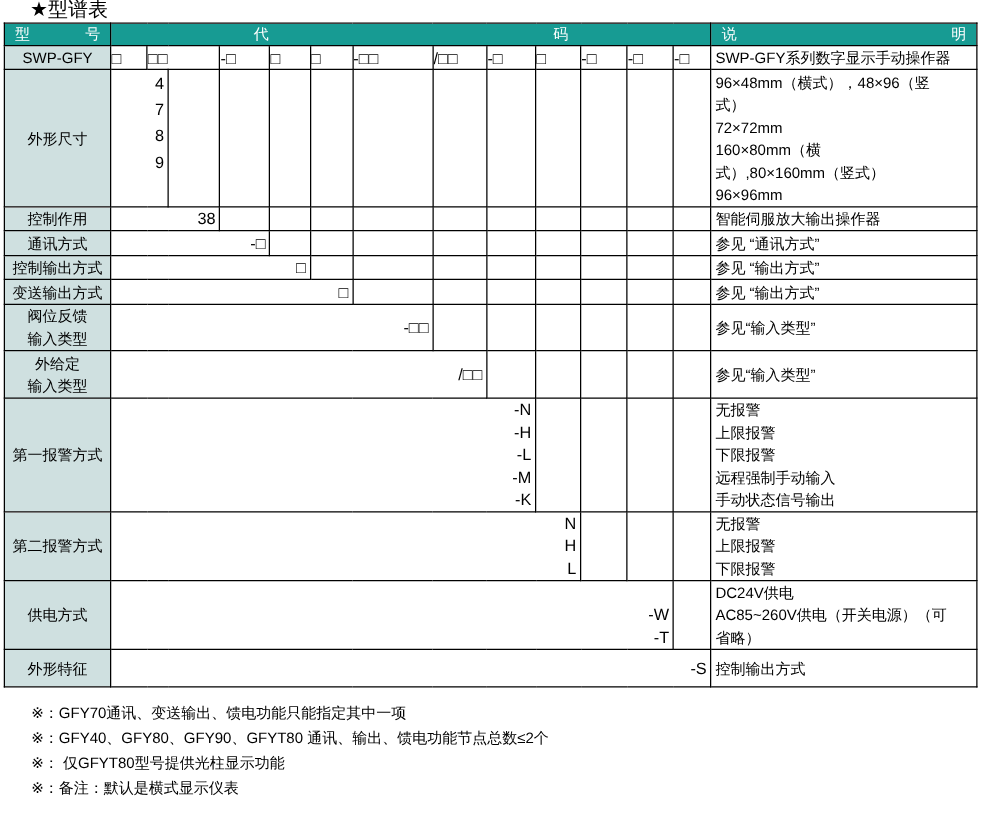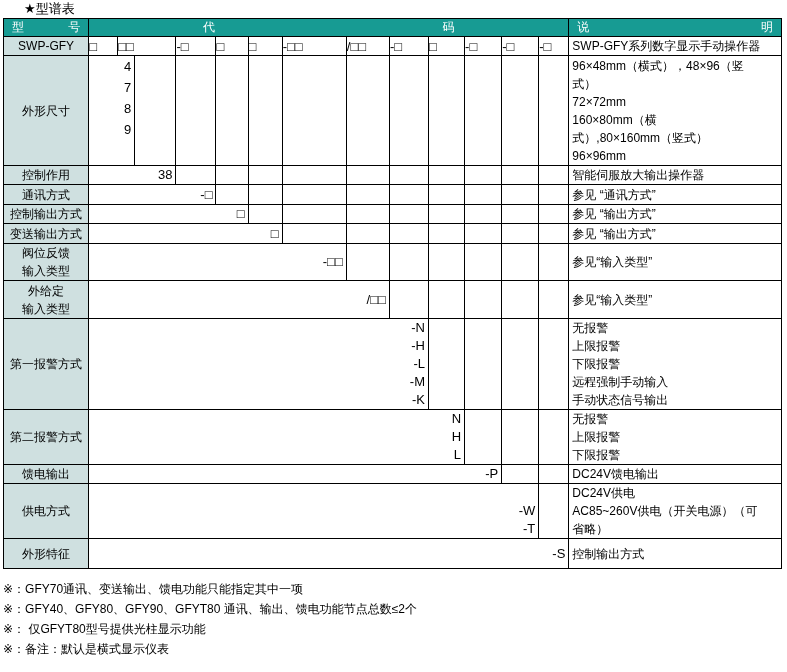--- a/index.html
+++ b/index.html
@@ -1,21 +1,21 @@
 <!DOCTYPE html>
 <html style="--hdr-bg: #179b93; --lbl-bg: #cfe0e0;"><head>
 <meta charset="utf-8">
 <style>
   html,body{margin:0;padding:0;background:#ffffff;}
   body{
     width:787px;height:672px;overflow:hidden;
     font-family:"Liberation Sans","DejaVu Sans",sans-serif;
     font-size:12px;color:#000;
   }
-  .title{margin:2px 0 2px 24px;font-size:13px;line-height:14px;}
+  .title{margin:2px 0 2px 24px;font-size:16px;line-height:14px;}
   table.spec{
     border-collapse:collapse;table-layout:fixed;
     margin-left:3px;width:779px;
   }
   table.spec td{
     border:1px solid #000;
     padding:0;vertical-align:middle;
     overflow:hidden;white-space:nowrap;
   }
   
@@ -31,21 +31,21 @@
   
   td.code{text-align:right;}
   td.code .cl{line-height:18px;min-height:18px;padding-right:3px;font-size:13px;}
   td.code.topalign{vertical-align:top;}
   td.code.topalign .cl{line-height:21px;min-height:21px;padding-top:0;}
   
   td.desc{text-align:left;}
   td.desc .dl{line-height:18px;min-height:18px;padding-left:3px;white-space:nowrap;}
   
   .notes{margin:10px 0 0 3px;}
-  .notes .note{line-height:20px;white-space:nowrap;}
+  .notes .note{line-height:20px;white-space:nowrap;margin-left:22px;}
 </style>
 </head>
 <body>
 
 <div class="title">★型谱表</div>
 
 <table class="spec">
   <colgroup>
     <col style="width:85px">
       <col style="width:29px">
@@ -292,33 +292,20 @@
     <td></td>
         <td></td>
         <td></td>
     <td class="desc">
       <div class="dl">无报警</div>
       <div class="dl">上限报警</div>
       <div class="dl">下限报警</div>
     </td>
   </tr>
 
-  <tr style="height:19px">
-    <td class="lbl">
-          <div class="ll">馈电输出</div>
-        </td>
-    <td class="code" colspan="11">
-          <div class="cl">-P</div>
-        </td>
-    <td></td>
-        <td></td>
-    <td class="desc">
-          <div class="dl">DC24V馈电输出</div>
-        </td>
-  </tr>
 
   <tr style="height:55px">
     <td class="lbl">
           <div class="ll">供电方式</div>
         </td>
     <td class="code" colspan="12">
       <div class="cl"></div>
       <div class="cl">-W</div>
       <div class="cl">-T</div>
     </td>

